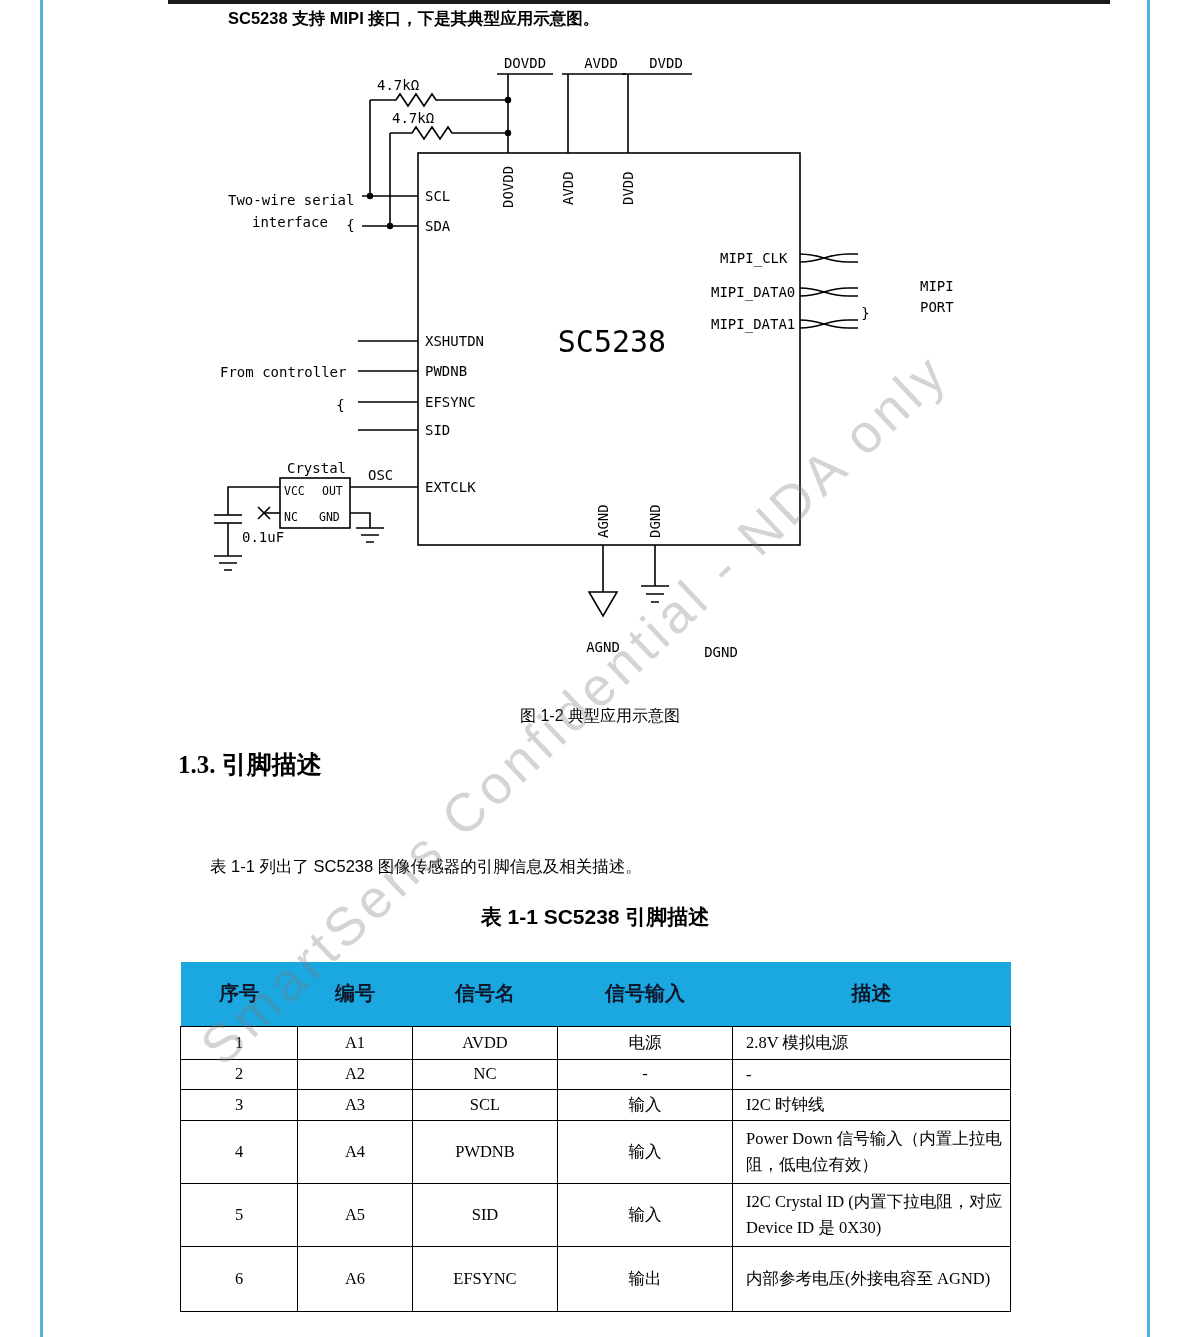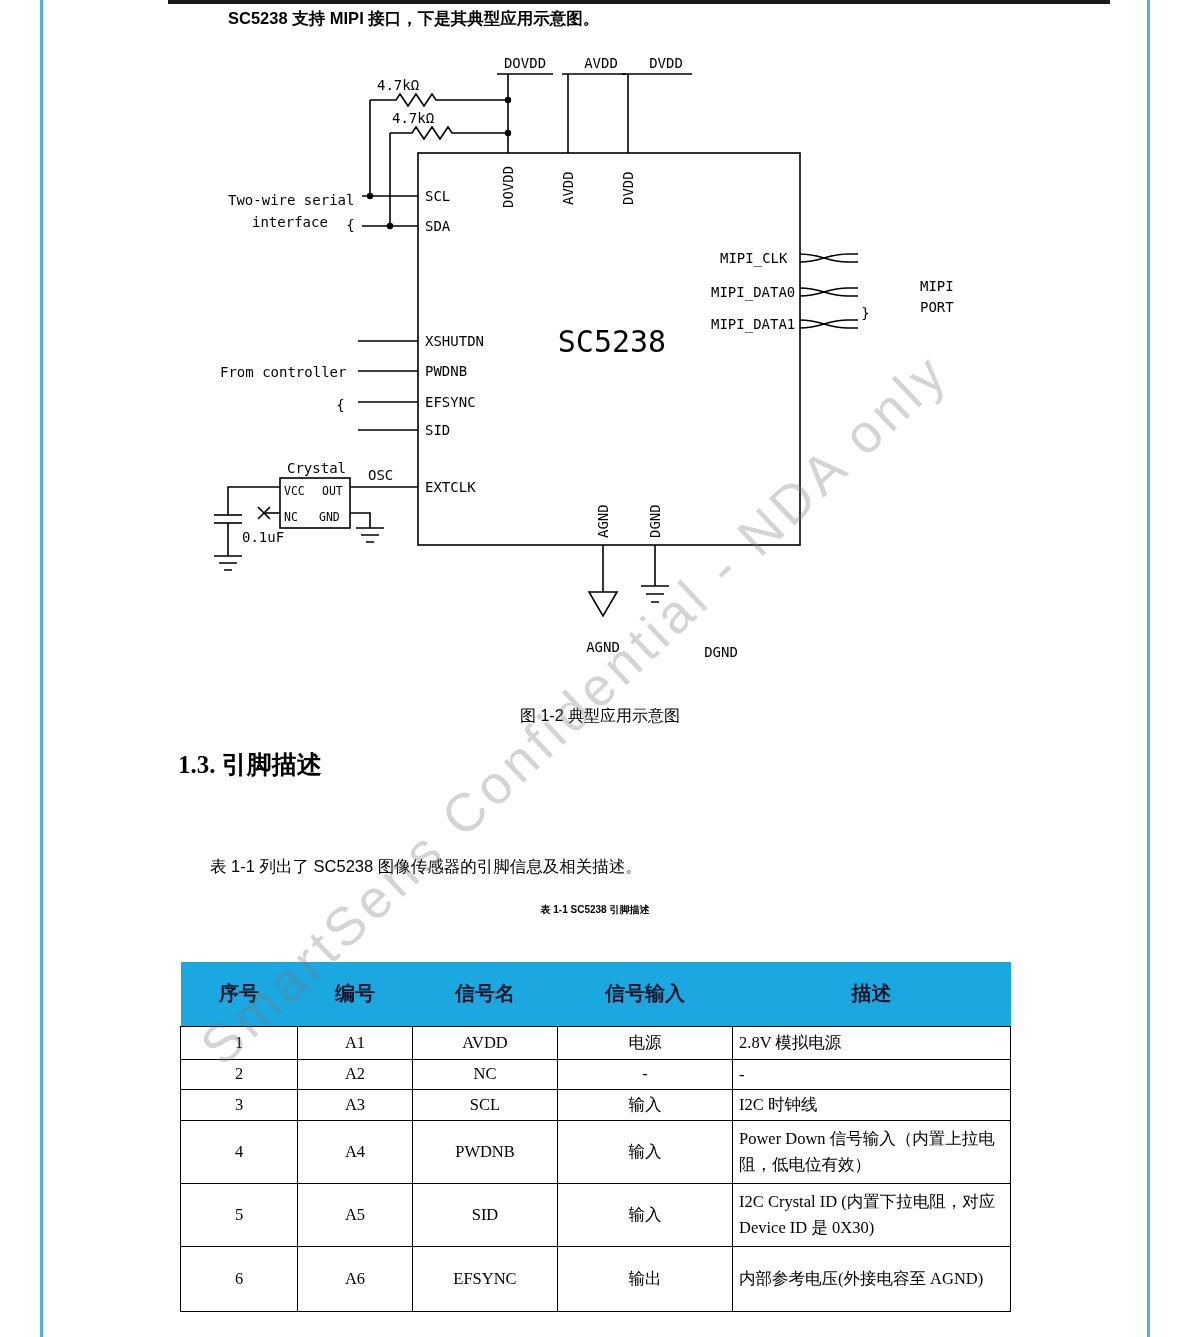--- a/index.html
+++ b/index.html
@@ -21,34 +21,34 @@
   svg .small { font-size:11.5px; }
   svg .chipname { font-size:30px; }
   svg .brace { font-family:"DejaVu Sans", sans-serif; }
   svg path, svg line, svg rect, svg polyline, svg polygon { stroke:#000; fill:none; stroke-width:1.6; }
   svg .dot { fill:#000; stroke:none; }
   svg .tri { fill:#fff; stroke:#000; }
 
   .fig-caption { position:absolute; left:180px; top:706px; width:840px; text-align:center; font-weight:normal; font-size:16px; }
   .heading { position:absolute; left:178px; top:748px; font-family:"Liberation Serif", serif; font-size:25px; font-weight:bold; }
   .para { position:absolute; left:210px; top:856px; font-size:16.5px; }
-  .tbl-caption { position:absolute; left:180px; top:903px; width:830px; text-align:center; font-weight:bold; font-size:10px; }
+  .tbl-caption { position:absolute; left:180px; top:903px; width:830px; text-align:center; font-weight:bold; font-size:21px; }
 
   table.pin-table {
     position:absolute; left:180px; top:962px; width:830px;
     border-collapse:collapse; table-layout:fixed;
     font-family:"Liberation Serif", serif; font-size:16.5px;
   }
   .pin-table th {
     background:var(--header-bg); color:#0f172a;
     font-family:"Liberation Sans", sans-serif; font-size:20px; font-weight:bold;
     height:64px; border:none; text-align:center;
   }
   .pin-table td { border:1px solid #000; text-align:center; padding:2px 6px; vertical-align:middle; }
-  .pin-table td.desc { text-align:left; padding-left:6px; line-height:1.55; }
+  .pin-table td.desc { text-align:left; padding-left:13px; line-height:1.55; }
   tr.r1 { height:33px; } tr.r2 { height:30px; } tr.r3 { height:30px; }
   tr.r4 { height:63px; } tr.r5 { height:63px; } tr.r6 { height:65px; }
 
   .watermark {
     position:absolute; left:188px; top:1032px;
     transform:rotate(-43.5deg); transform-origin:0 0;
     font-size:54px; letter-spacing:5px; white-space:nowrap;
     color:rgba(120,120,120,0.32); pointer-events:none; z-index:5;
   }
 </style>

